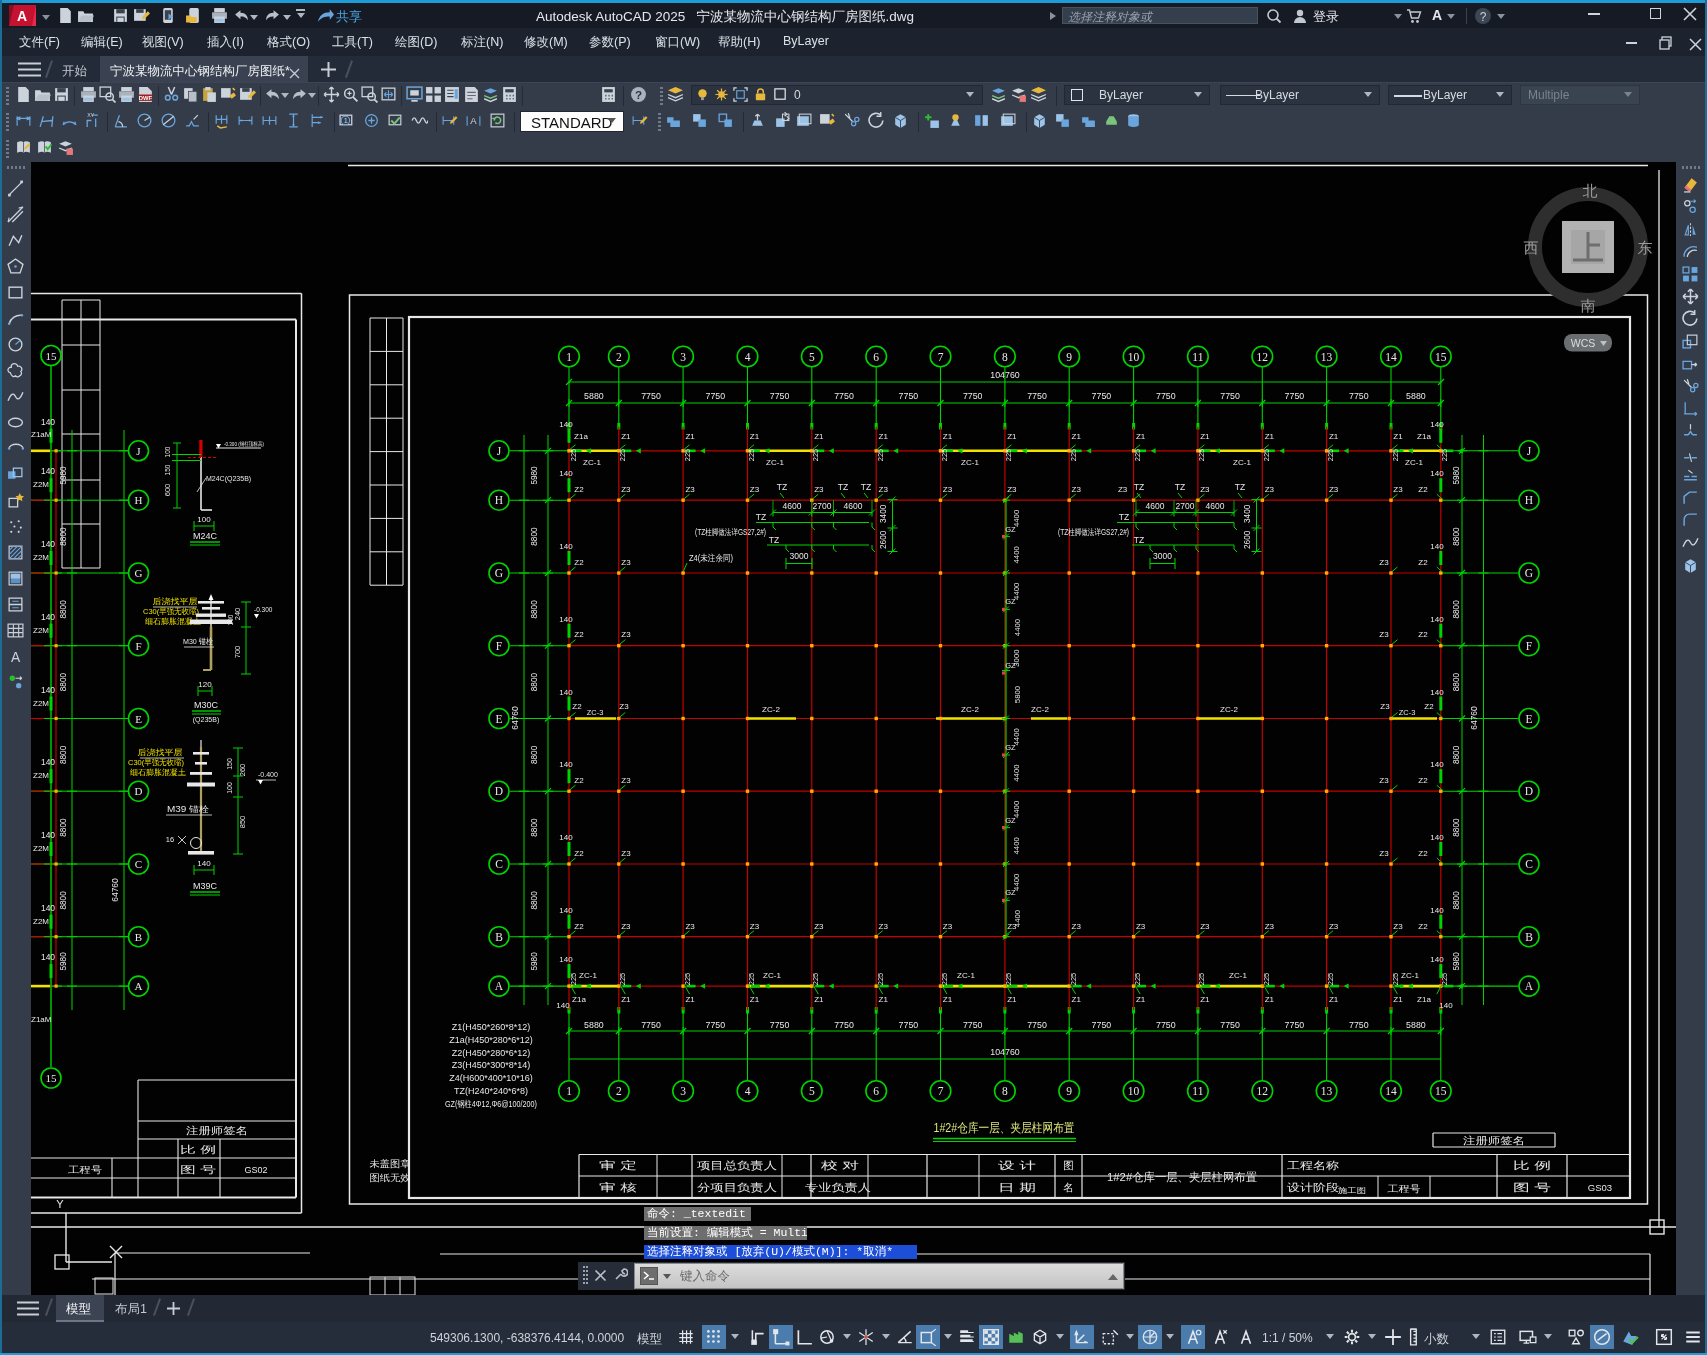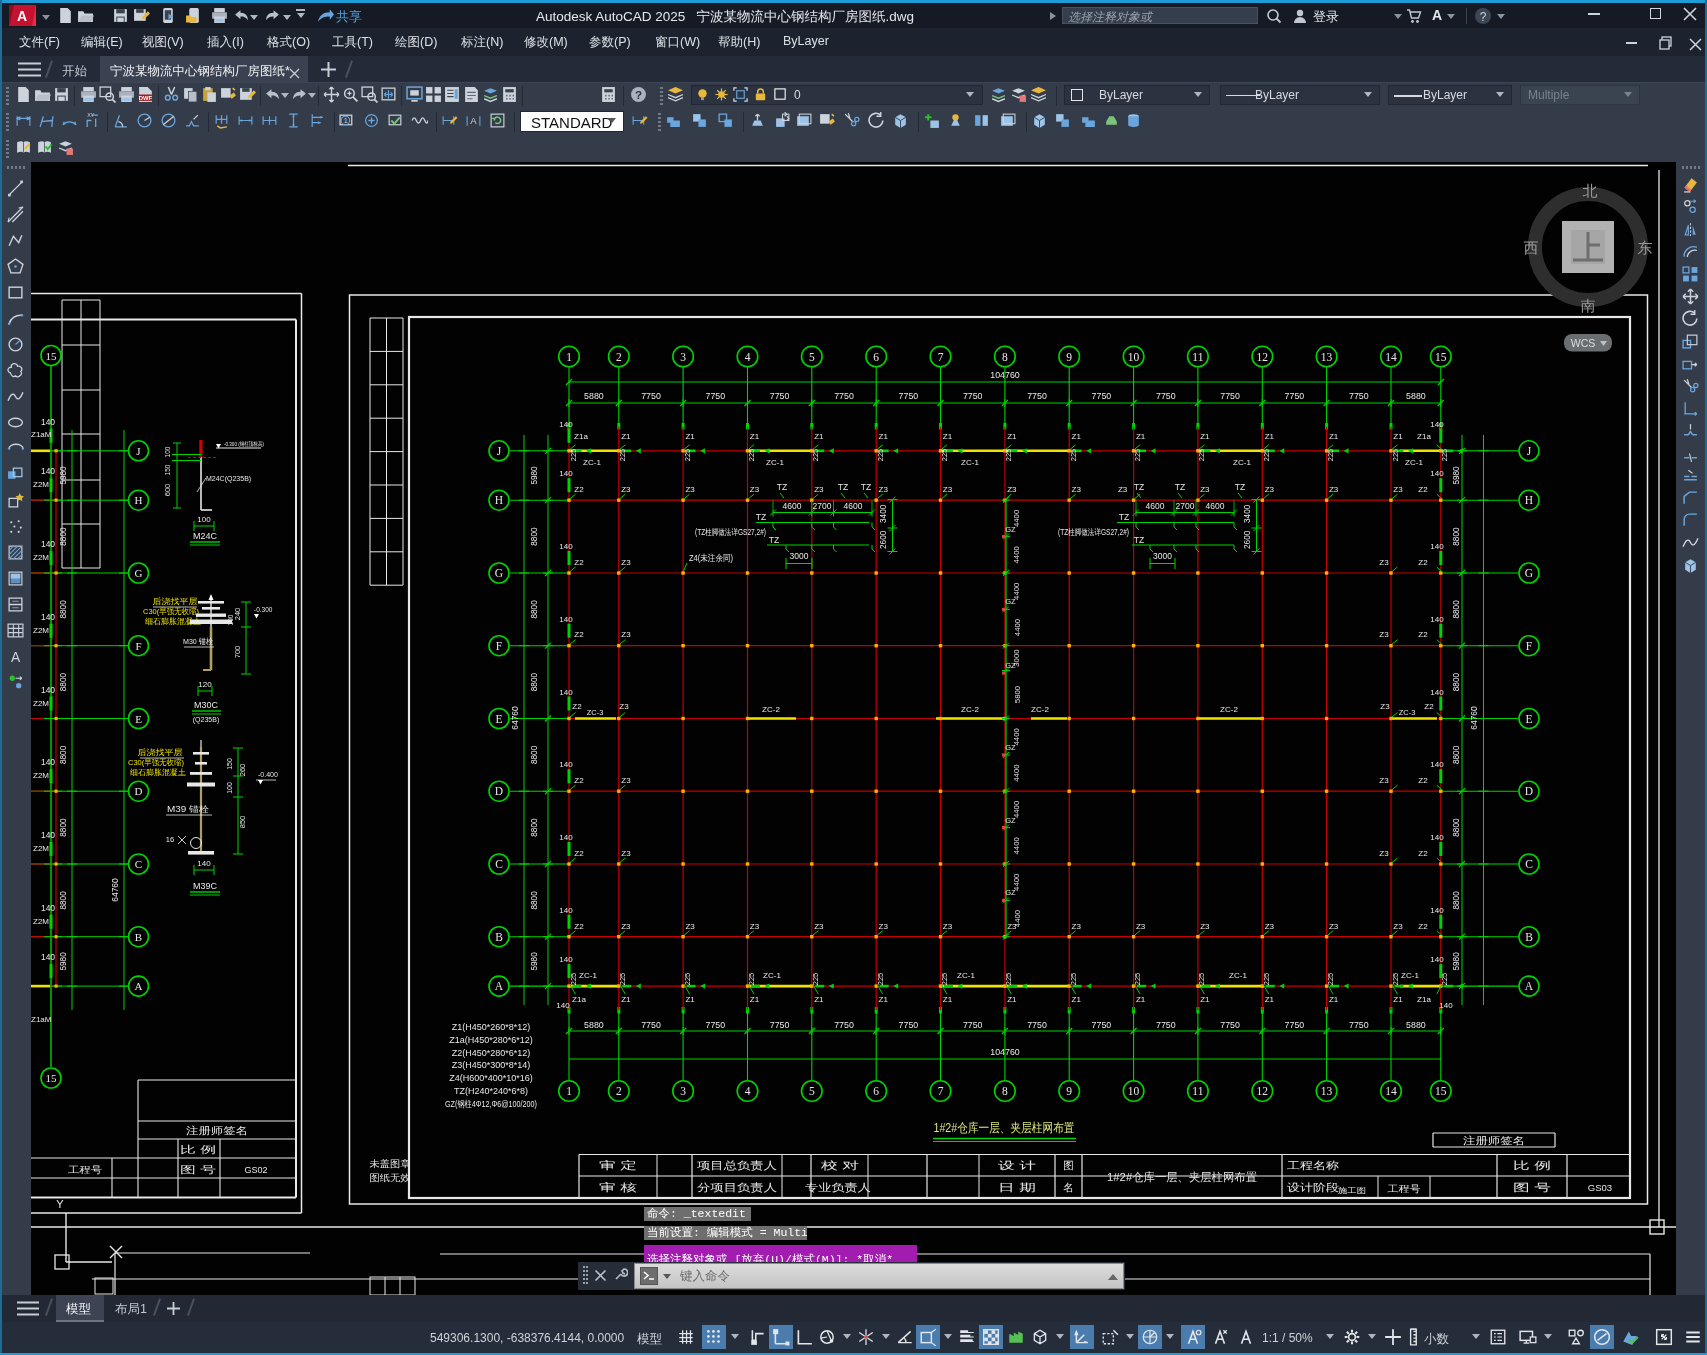--- a/index.html
+++ b/index.html
@@ -2001,21 +2001,21 @@
 <text x="1583.0" y="347.0" font-size="10.5" fill="#dcdcdc" text-anchor="middle" font-family="Liberation Sans">WCS</text>
 <path d="M1600 341 l7 0 l-3.5 5 z" fill="#c0c0c0"></path>
 <line x1="66.0" y1="1213.0" x2="66.0" y2="1262.0" stroke="#e8e8e8" stroke-width="1.4"></line>
 <line x1="66.0" y1="1262.0" x2="112.0" y2="1262.0" stroke="#e8e8e8" stroke-width="1.4"></line>
 <text x="60.0" y="1208.0" font-size="11" fill="#e8e8e8" text-anchor="middle" font-family="Liberation Sans">Y</text>
 <path d="M110 1246 l12 12 m0 -12 l-12 12" stroke="#e8e8e8" stroke-width="1.4" fill="none"></path>
 <rect x="55.0" y="1255.0" width="14.0" height="14.0" fill="none" stroke="#e8e8e8" stroke-width="1.3"></rect>
   </svg>
 <div style="position:absolute;background:#6e6e6e;color:#fff;font-family:'Liberation Mono',monospace;font-size:11.5px;padding:0 3px;line-height:14px;white-space:pre;left:644px;top:1207px;width:107px;overflow:hidden">命令: _textedit</div>
 <div style="position:absolute;background:#6e6e6e;color:#fff;font-family:'Liberation Mono',monospace;font-size:11.5px;padding:0 3px;line-height:14px;white-space:pre;left:644px;top:1226px;width:163px;overflow:hidden">当前设置: 编辑模式 = Multiple</div>
-<div style="position:absolute;background:#a21caf;color:#fff;font-family:'Liberation Mono',monospace;font-size:11.5px;padding:8px 3px;line-height:14px;white-space:pre;left:644px;top:1245px;width:273px;overflow:hidden">选择注释对象或 [放弃(U)/模式(M)]: *取消*</div>
+<div style="position:absolute;background:#1d4ed8;color:#fff;font-family:'Liberation Mono',monospace;font-size:11.5px;padding:0 3px;line-height:14px;white-space:pre;left:644px;top:1245px;width:273px;overflow:hidden">选择注释对象或 [放弃(U)/模式(M)]: *取消*</div>
 <div class="abs" style="left:578px;top:1262px;width:547px;height:28px;background:#262c38"></div>
 <div class="abs" style="left:583px;top:1266px;width:5px;height:20px;background:repeating-linear-gradient(#9aa2ac 0 2px,transparent 2px 4px),repeating-linear-gradient(#9aa2ac 0 2px,transparent 2px 4px);background-size:2px 100%,2px 100%;background-position:0 0,3px 0;background-repeat:repeat-y"></div>
 <div class="abs" style="left:594px;top:1268px"><svg width="13" height="13">
       <path d="M1.5 1.5 l10 10 M11.5 1.5 l-10 10" stroke="#b8bec6" stroke-width="1.7"></path>
     </svg></div>
 <div class="abs" style="left:613px;top:1267px"><svg width="15" height="15">
       <path d="M3 12 l5 -5 M8 7 a3.5 3.5 0 1 0 3 -5 l-2 2 1 2 2 1" fill="none" stroke="#b8bec6" stroke-width="1.7"></path>
     </svg></div>
 <div class="abs" style="left:634px;top:1263px;width:490px;height:26px;background:linear-gradient(#dcdcdc,#c4c4c4);border:1px solid #8a8a8a"></div>
 <div class="abs" style="left:640px;top:1267px;width:18px;height:18px;background:#6d6d6d;border:1px solid #555"></div>

